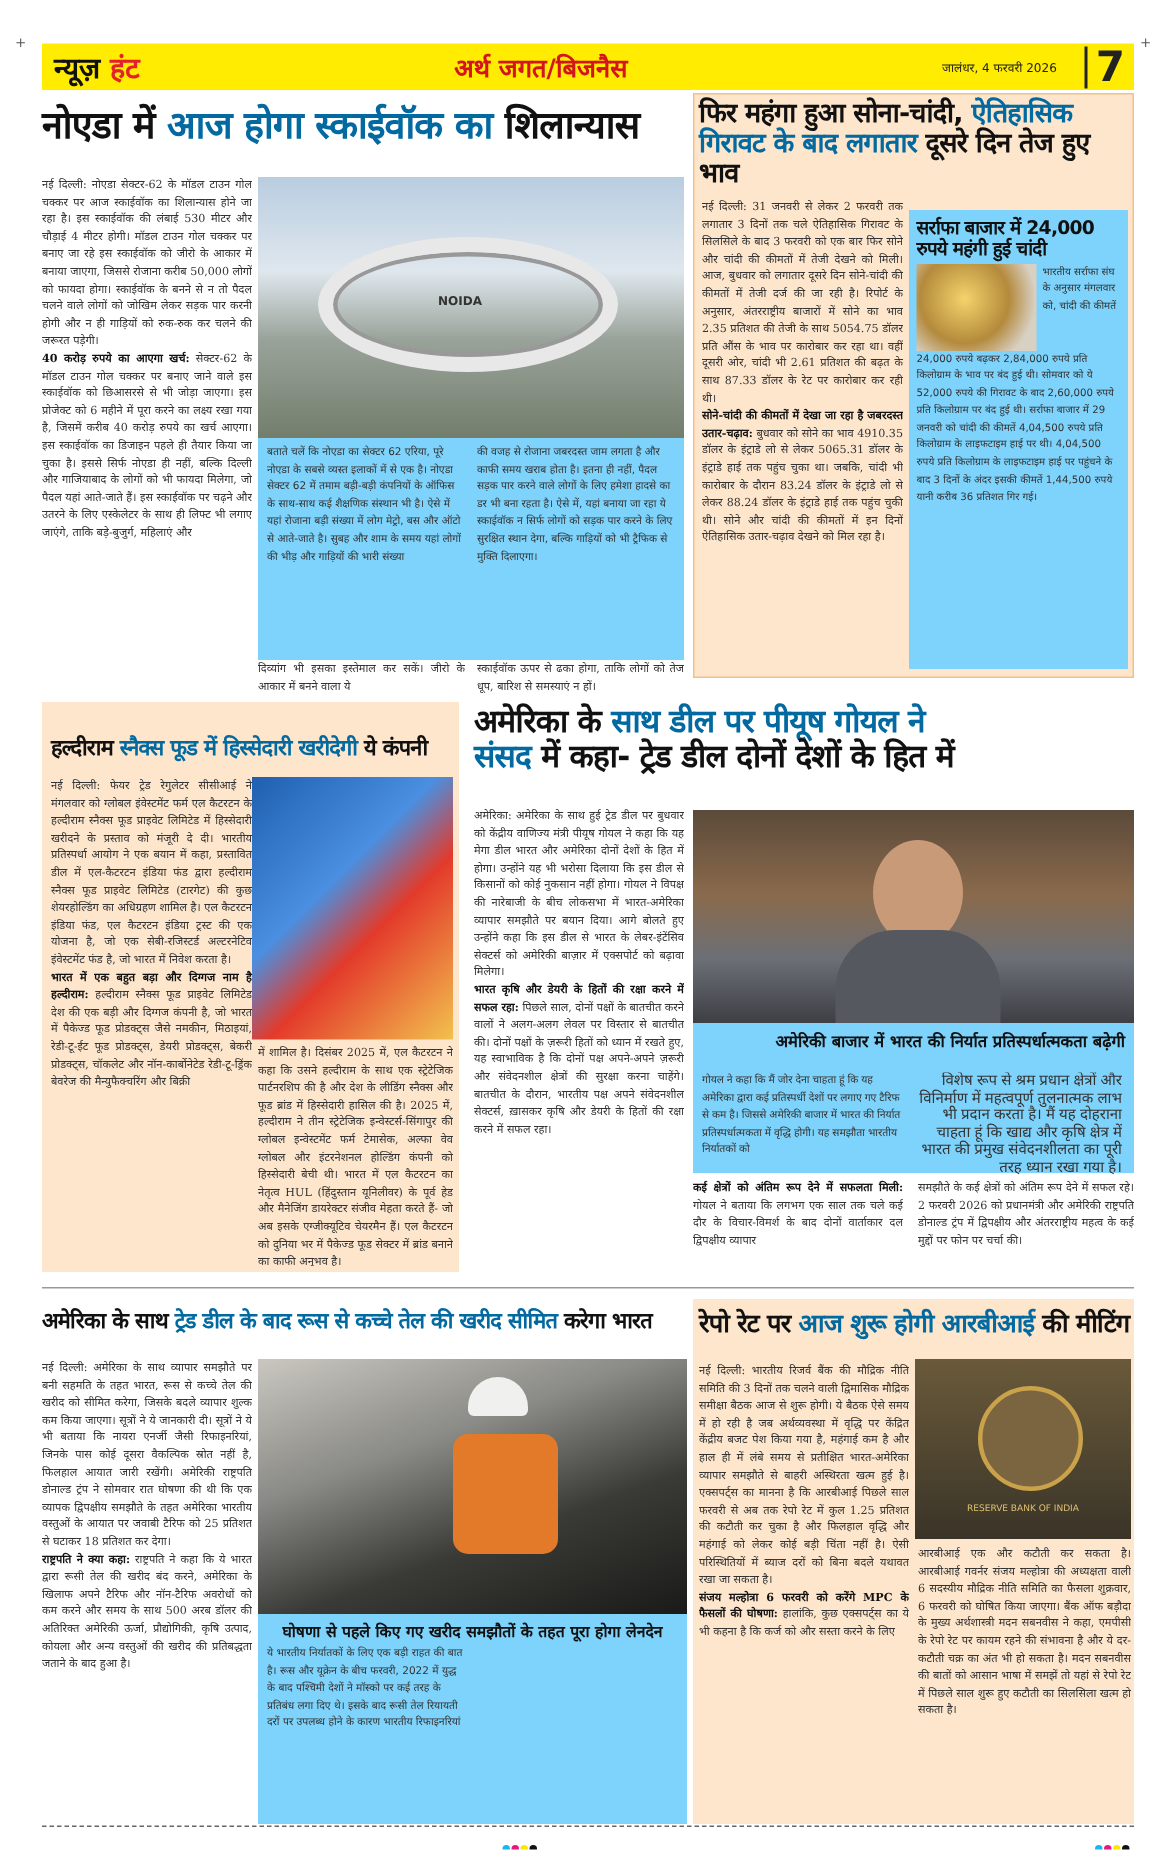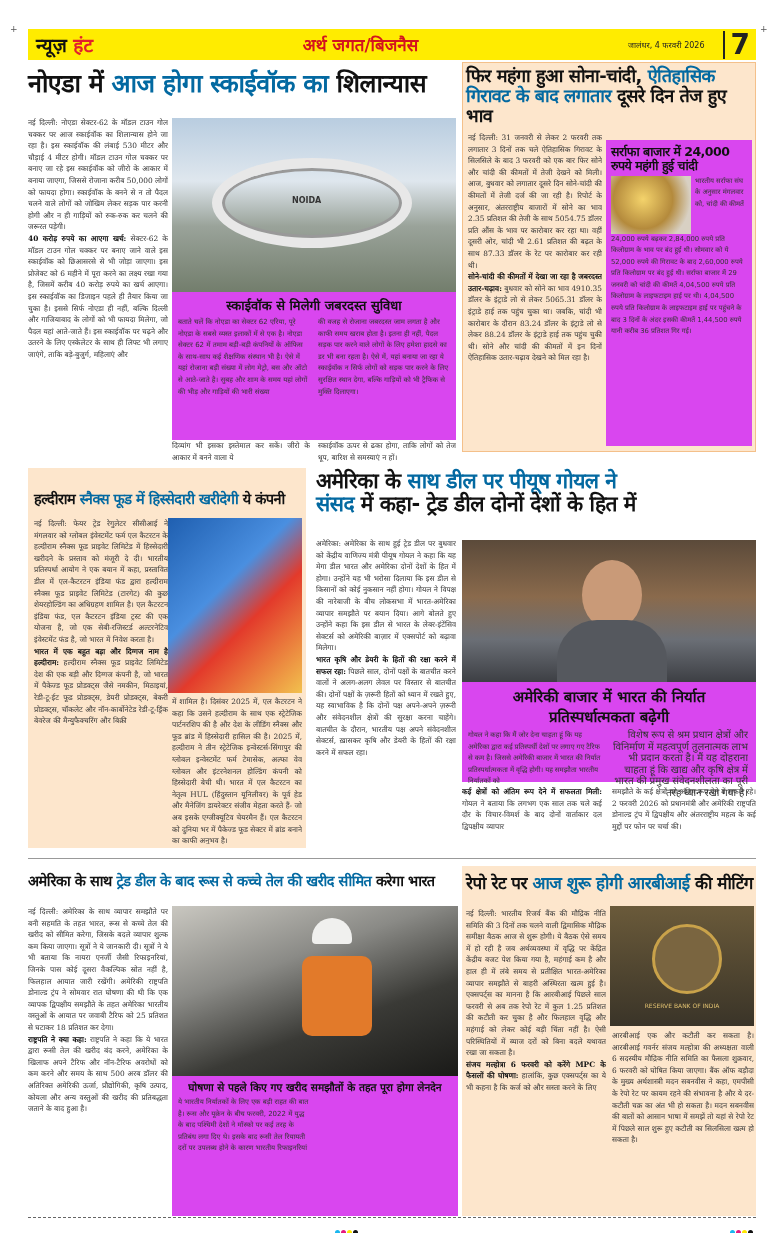--- a/index.html
+++ b/index.html
@@ -8,21 +8,21 @@
   .masthead{left:28px;top:29px;width:728px;height:31px;background:#ffec00;display:flex;align-items:center}
   .logo{font-family:"DejaVu Sans",sans-serif;font-weight:bold;font-size:19px;margin-left:8px;color:#111;white-space:nowrap}
   .logo .red{color:#e3202b}
   .section{flex:1;text-align:center;font-family:"DejaVu Sans",sans-serif;font-weight:bold;font-size:17px;color:#d4141e}
   .dateline{font-family:"DejaVu Sans",sans-serif;font-size:8px;color:#222;margin-right:18px}
   .pageno{font-family:"DejaVu Sans",sans-serif;font-weight:bold;font-size:28px;border-left:2px solid #222;padding-left:6px;margin-right:6px;line-height:28px}
   .hl{font-family:"DejaVu Sans",sans-serif;font-weight:bold;color:#111;line-height:1.1;letter-spacing:-0.5px}
   .hl .r{color:#0369a1}
   .body{font-size:7.4px;line-height:11.6px;text-align:justify;color:#333;overflow:hidden}
   .body b{color:#111}
-  .box{background:#d946ef}
+  .box{background:#7dd3fc}
   .lightbox{background:#fde6cc}
   .sub{font-family:"DejaVu Sans",sans-serif;font-weight:bold;color:#111;text-align:center}
   .img{overflow:hidden}
   .marks{font-size:9px;color:#555}
   .dots span{display:inline-block;width:5px;height:5px;border-radius:50%;margin-right:1px}
 </style>
 </head>
 <body>
 
 <div class="abs masthead">
@@ -41,21 +41,20 @@
 </div>
 <div class="abs body" style="left:28px;top:117px;width:140px;height:335px">
   <span>नई दिल्ली: नोएडा सेक्टर-62 के मॉडल टाउन गोल चक्कर पर आज स्काईवॉक का शिलान्यास होने जा रहा है। इस स्काईवॉक की लंबाई 530 मीटर और चौड़ाई 4 मीटर होगी। मॉडल टाउन गोल चक्कर पर बनाए जा रहे इस स्काईवॉक को जीरो के आकार में बनाया जाएगा, जिससे रोजाना करीब 50,000 लोगों को फायदा होगा। स्काईवॉक के बनने से न तो पैदल चलने वाले लोगों को जोखिम लेकर सड़क पार करनी होगी और न ही गाड़ियों को रुक-रुक कर चलने की जरूरत पड़ेगी।</span><br>
   <b>40 करोड़ रुपये का आएगा खर्च:</b> <span>सेक्टर-62 के मॉडल टाउन गोल चक्कर पर बनाए जाने वाले इस स्काईवॉक को छिआसरसे से भी जोड़ा जाएगा। इस प्रोजेक्ट को 6 महीने में पूरा करने का लक्ष्य रखा गया है, जिसमें करीब 40 करोड़ रुपये का खर्च आएगा। इस स्काईवॉक का डिजाइन पहले ही तैयार किया जा चुका है। इससे सिर्फ नोएडा ही नहीं, बल्कि दिल्ली और गाजियाबाद के लोगों को भी फायदा मिलेगा, जो पैदल यहां आते-जाते हैं। इस स्काईवॉक पर चढ़ने और उतरने के लिए एस्केलेटर के साथ ही लिफ्ट भी लगाए जाएंगे, ताकि बड़े-बुजुर्ग, महिलाएं और</span>
 </div>
 <div class="abs img" style="left:172px;top:118px;width:284px;height:180px;background:linear-gradient(180deg,#b9cde0 0%,#dfe7ee 35%,#9aa39a 60%,#6f7a68 100%)">
   <div style="position:absolute;left:40px;top:40px;width:200px;height:90px;border:10px solid #e8e8e8;border-radius:50%;box-shadow:0 0 0 3px #999 inset"></div>
   <div style="position:absolute;left:120px;top:78px;font-family:'DejaVu Sans',sans-serif;font-size:8px;font-weight:bold;color:#333">NOIDA</div>
 </div>
 <div class="abs box" style="left:172px;top:292px;width:284px;height:148px;padding:4px 6px">
-  <div class="sub" style="font-size:13px;margin-bottom:3px">स्काईवॉक से मिलेगी जबरदस्त सुविधा</div>
   <div style="display:flex;gap:8px">
     <div class="body" style="width:132px;height:118px;text-align:left;font-family:'DejaVu Sans',sans-serif;font-size:7px">बताते चलें कि नोएडा का सेक्टर 62 एरिया, पूरे नोएडा के सबसे व्यस्त इलाकों में से एक है। नोएडा सेक्टर 62 में तमाम बड़ी-बड़ी कंपनियों के ऑफिस के साथ-साथ कई शैक्षणिक संस्थान भी है। ऐसे में यहां रोजाना बड़ी संख्या में लोग मेट्रो, बस और ऑटो से आते-जाते है। सुबह और शाम के समय यहां लोगों की भीड़ और गाड़ियों की भारी संख्या</div>
     <div class="body" style="width:132px;height:118px;text-align:left;font-family:'DejaVu Sans',sans-serif;font-size:7px">की वजह से रोजाना जबरदस्त जाम लगता है और काफी समय खराब होता है। इतना ही नहीं, पैदल सड़क पार करने वाले लोगों के लिए हमेशा हादसे का डर भी बना रहता है। ऐसे में, यहां बनाया जा रहा ये स्काईवॉक न सिर्फ लोगों को सड़क पार करने के लिए सुरक्षित स्थान देगा, बल्कि गाड़ियों को भी ट्रैफिक से मुक्ति दिलाएगा।</div>
   </div>
 </div>
 <div class="abs body" style="left:172px;top:440px;width:138px;height:24px">दिव्यांग भी इसका इस्तेमाल कर सकें। जीरो के आकार में बनने वाला ये</div>
 <div class="abs body" style="left:318px;top:440px;width:138px;height:24px">स्काईवॉक ऊपर से ढका होगा, ताकि लोगों को तेज धूप, बारिश से समस्याएं न हों।</div>
 
 <div class="abs lightbox" style="left:462px;top:62px;width:294px;height:390px;border:1px solid #f4c08a"></div>
 <div class="abs hl" style="left:466px;top:66px;width:288px;font-size:18px">
@@ -90,21 +89,21 @@
 </div>
 <div class="abs body" style="left:316px;top:538px;width:140px;height:310px">
   <span>अमेरिका: अमेरिका के साथ हुई ट्रेड डील पर बुधवार को केंद्रीय वाणिज्य मंत्री पीयूष गोयल ने कहा कि यह मेगा डील भारत और अमेरिका दोनों देशों के हित में होगा। उन्होंने यह भी भरोसा दिलाया कि इस डील से किसानों को कोई नुकसान नहीं होगा। गोयल ने विपक्ष की नारेबाजी के बीच लोकसभा में भारत-अमेरिका व्यापार समझौते पर बयान दिया। आगे बोलते हुए उन्होंने कहा कि इस डील से भारत के लेबर-इंटेंसिव सेक्टर्स को अमेरिकी बाज़ार में एक्सपोर्ट को बढ़ावा मिलेगा।</span><br>
   <b>भारत कृषि और डेयरी के हितों की रक्षा करने में सफल रहा:</b> <span>पिछले साल, दोनों पक्षों के बातचीत करने वालों ने अलग-अलग लेवल पर विस्तार से बातचीत की। दोनों पक्षों के ज़रूरी हितों को ध्यान में रखते हुए, यह स्वाभाविक है कि दोनों पक्ष अपने-अपने ज़रूरी और संवेदनशील क्षेत्रों की सुरक्षा करना चाहेंगे। बातचीत के दौरान, भारतीय पक्ष अपने संवेदनशील सेक्टर्स, ख़ासकर कृषि और डेयरी के हितों की रक्षा करने में सफल रहा।</span>
 </div>
 <div class="abs img" style="left:462px;top:540px;width:294px;height:142px;background:linear-gradient(180deg,#5b4a3a 0%,#8a6a4c 40%,#6b6f76 70%,#3d3f44 100%)">
   <div style="position:absolute;left:120px;top:20px;width:60px;height:70px;border-radius:50%;background:#c99a78"></div>
   <div style="position:absolute;left:95px;top:80px;width:110px;height:70px;border-radius:40px 40px 0 0;background:#55585e"></div>
 </div>
 <div class="abs box" style="left:462px;top:682px;width:294px;height:100px;padding:4px 6px">
-  <div class="sub" style="font-size:15px;margin-bottom:3px;text-align:center">अमेरिकी बाजार में भारत की निर्यात प्रतिस्पर्धात्मकता बढ़ेगी</div>
+  <div class="sub" style="font-size:11px;margin-bottom:14px;text-align:right">अमेरिकी बाजार में भारत की निर्यात प्रतिस्पर्धात्मकता बढ़ेगी</div>
   <div style="display:flex;gap:8px">
     <div class="body" style="width:136px;height:72px;text-align:left;font-family:Liberation Sans, sans-serif;font-size:7px">गोयल ने कहा कि मैं जोर देना चाहता हूं कि यह अमेरिका द्वारा कई प्रतिस्पर्धी देशों पर लगाए गए टैरिफ से कम है। जिससे अमेरिकी बाजार में भारत की निर्यात प्रतिस्पर्धात्मकता में वृद्धि होगी। यह समझौता भारतीय निर्यातकों को</div>
     <div class="body" style="width:136px;height:72px;text-align:right;font-family:Liberation Sans, sans-serif;font-size:10px">विशेष रूप से श्रम प्रधान क्षेत्रों और विनिर्माण में महत्वपूर्ण तुलनात्मक लाभ भी प्रदान करता है। मैं यह दोहराना चाहता हूं कि खाद्य और कृषि क्षेत्र में भारत की प्रमुख संवेदनशीलता का पूरी तरह ध्यान रखा गया है।</div>
   </div>
 </div>
 <div class="abs body" style="left:462px;top:786px;width:140px;height:62px">
   <b>कई क्षेत्रों को अंतिम रूप देने में सफलता मिली:</b> <span>गोयल ने बताया कि लगभग एक साल तक चले कई दौर के विचार-विमर्श के बाद दोनों वार्ताकार दल द्विपक्षीय व्यापार</span>
 </div>
 <div class="abs body" style="left:612px;top:786px;width:144px;height:62px">समझौते के कई क्षेत्रों को अंतिम रूप देने में सफल रहे। 2 फरवरी 2026 को प्रधानमंत्री और अमेरिकी राष्ट्रपति डोनाल्ड ट्रंप में द्विपक्षीय और अंतरराष्ट्रीय महत्व के कई मुद्दों पर फोन पर चर्चा की।</div>
 

